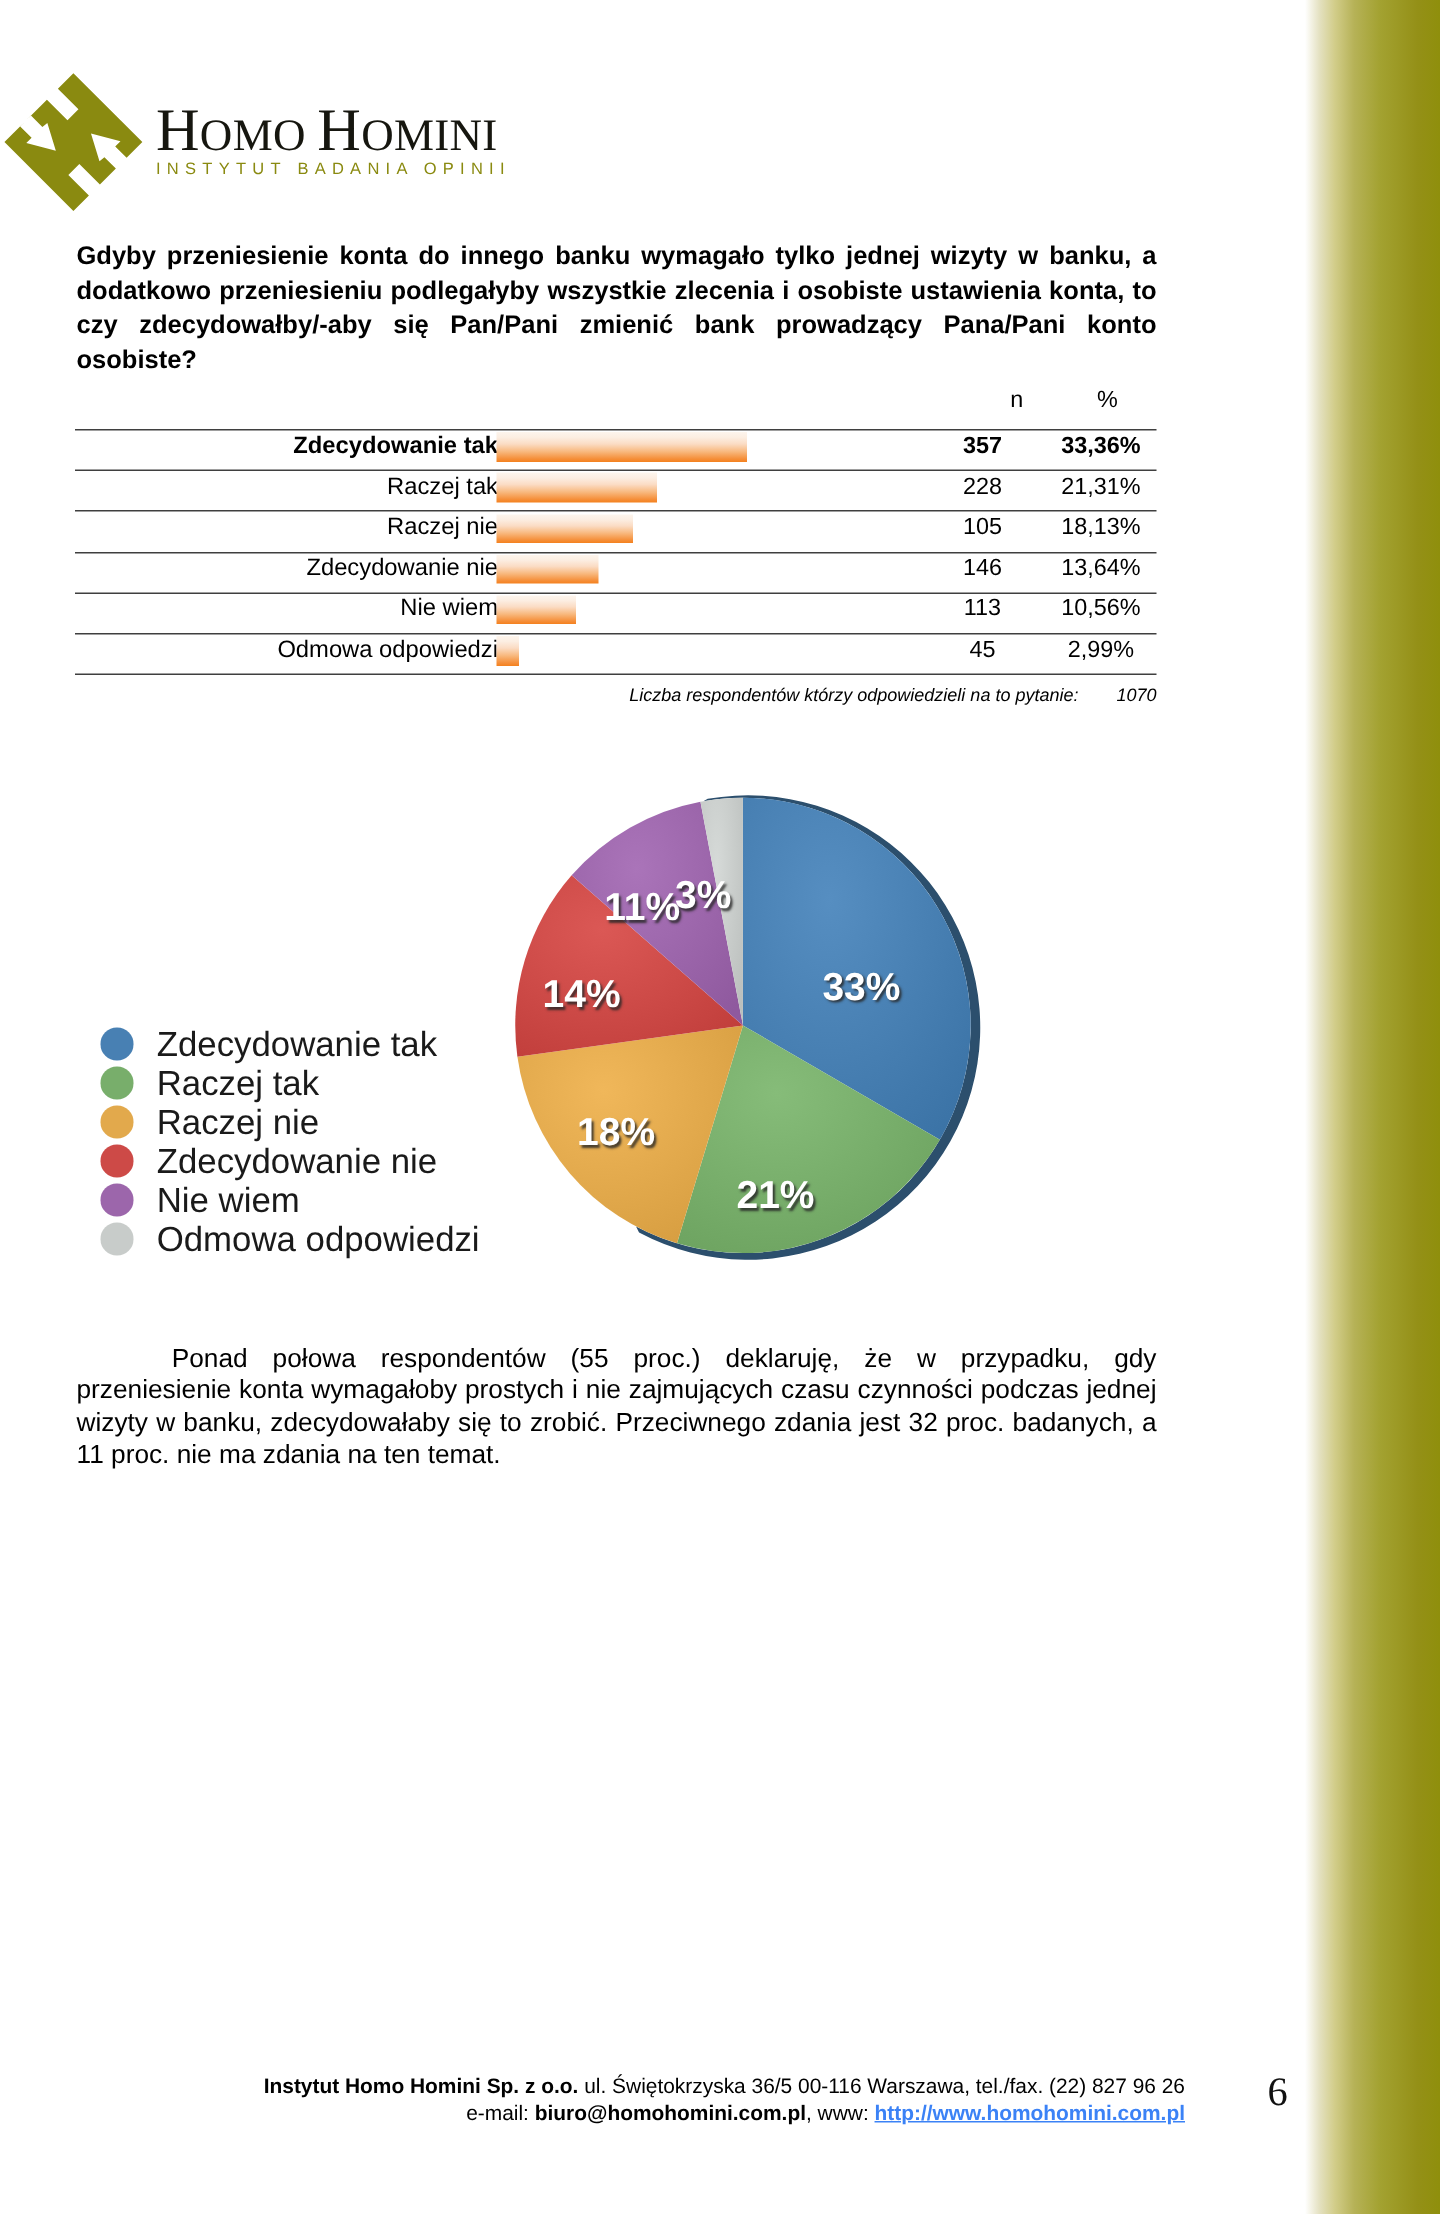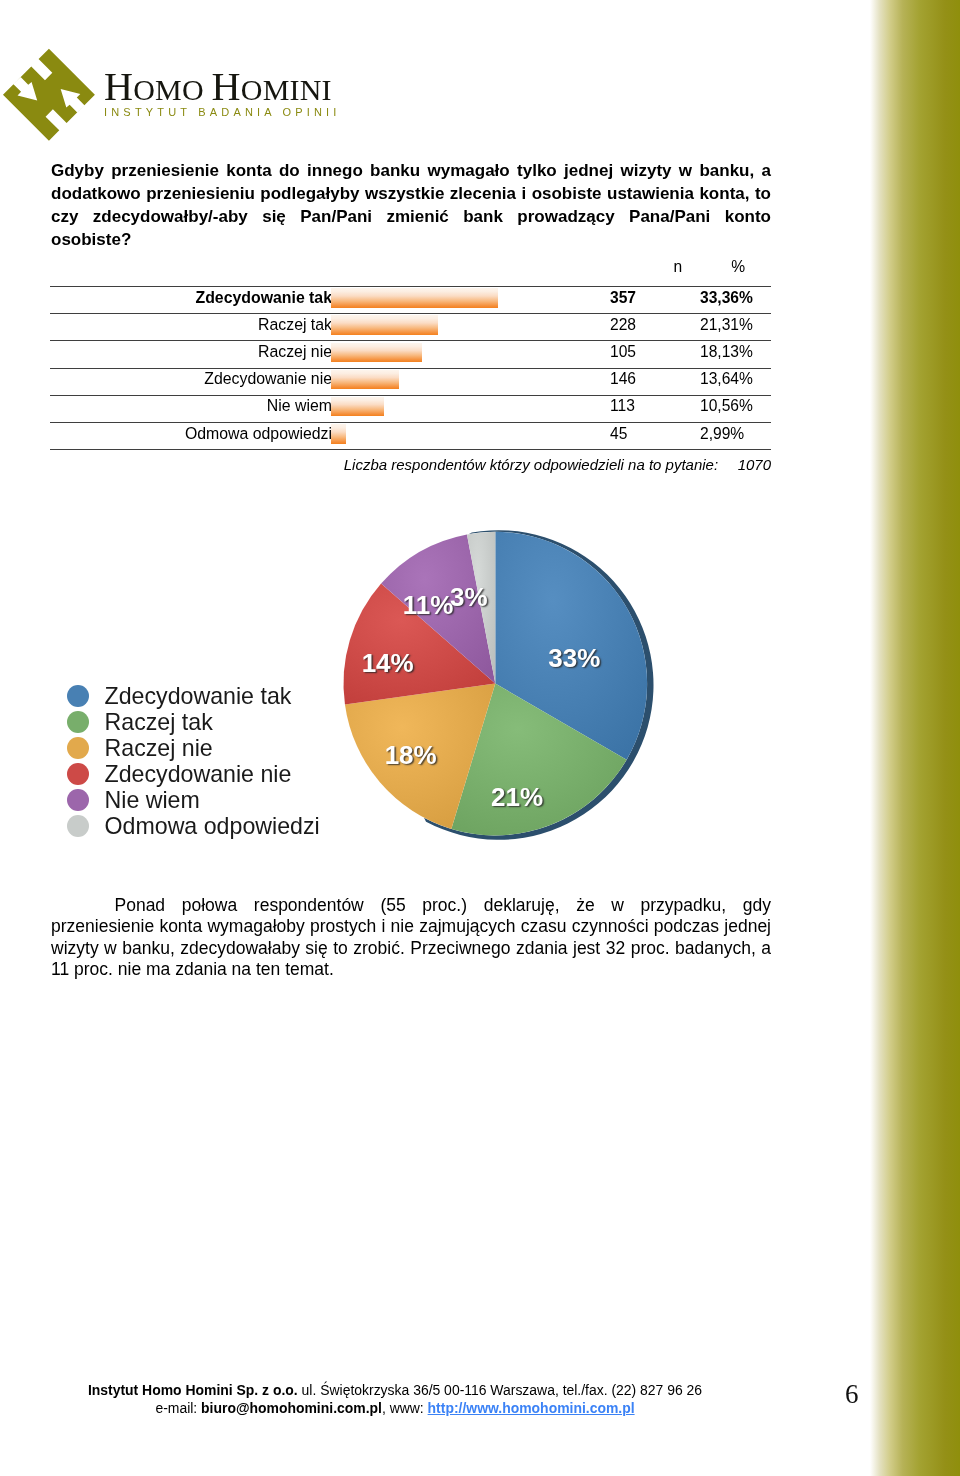--- a/index.html
+++ b/index.html
@@ -26,42 +26,42 @@
   .tbl{position:absolute;left:50px;top:256.5px;width:721px;}
   .thead{position:relative;height:29.6px;}
   .th-n{position:absolute;left:609.8px;width:36px;text-align:center;font-size:15.6px;color:#000;top:1px;}
   .th-p{position:absolute;left:670.2px;width:36px;text-align:center;font-size:15.6px;color:#000;top:1px;}
   .trow{position:relative;height:27.2px;border-top:1.2px solid #3f3f3f;box-sizing:border-box;}
   .tbl .last-line{border-top:1.2px solid #3f3f3f;height:0;}
   .lbl{position:absolute;right:439px;top:1.6px;font-size:15.85px;color:#000;white-space:nowrap;}
   .lbl.b{font-weight:bold;}
   .bar{position:absolute;left:281px;top:1.2px;height:19.3px;
     background:linear-gradient(to bottom,#fdf5ed 0%,#fceee2 18%,#fbdcc4 40%,#f8b97f 65%,#f58e38 90%,#f4811e 100%);}
-  .num{position:absolute;top:1.6px;font-size:15.6px;color:#000;text-align:left;}
+  .num{position:absolute;top:1.6px;font-size:15.6px;color:#000;text-align:center;}
   .num.n{left:560px;width:90px;}
   .num.p{left:650px;width:68px;}
   .num.b{font-weight:bold;}
-  .tfoot{position:absolute;left:50px;top:456px;width:721px;text-align:right;font-size:15px;font-style:italic;font-weight:normal;color:#000;}
+  .tfoot{position:absolute;left:50px;top:456px;width:721px;text-align:right;font-size:12px;font-style:italic;font-weight:normal;color:#000;}
   .tfoot .v{display:inline-block;width:48.7px;text-align:right;font-style:italic;}
 
   
   .pie-wrap{position:absolute;left:335px;top:520px;width:330px;height:330px;}
   .legend{position:absolute;left:67px;top:683px;}
   .leg-row{display:flex;align-items:center;height:26px;}
   .leg-dot{width:21.8px;height:21.8px;border-radius:50%;margin-right:15.7px;flex:0 0 auto;}
   .leg-label{font-size:23.2px;color:#1a1a1a;line-height:26px;white-space:nowrap;}
   .pie-lab{position:absolute;font-size:26px;font-weight:bold;color:#fff;
      text-shadow:1.5px 1.5px 1.6px rgba(40,40,40,0.85);transform:translate(-50%,-50%);white-space:nowrap;}
 
   
   .commentary{position:absolute;left:51px;top:895px;width:720px;font-size:17.5px;line-height:21.4px;
      color:#000;text-align:justify;text-indent:63.5px;}
 
   
-  .footer{position:absolute;left:0;top:1381px;width:790px;text-align:center;font-size:13.95px;line-height:18.4px;color:#000;}
+  .footer{position:absolute;left:0;top:1381px;width:790px;text-align:right;font-size:13.95px;line-height:18.4px;color:#000;}
   .footer b{font-weight:bold;}
   .footer .lnk{color:#3b82f6;text-decoration:underline;font-weight:bold;}
   .pageno{position:absolute;left:845px;top:1379px;font-family:"Liberation Serif",serif;font-size:27px;color:#111;}
 </style>
 </head>
 <body>
 
 <div id="page">
 
   <div class="edge-strip"></div>

